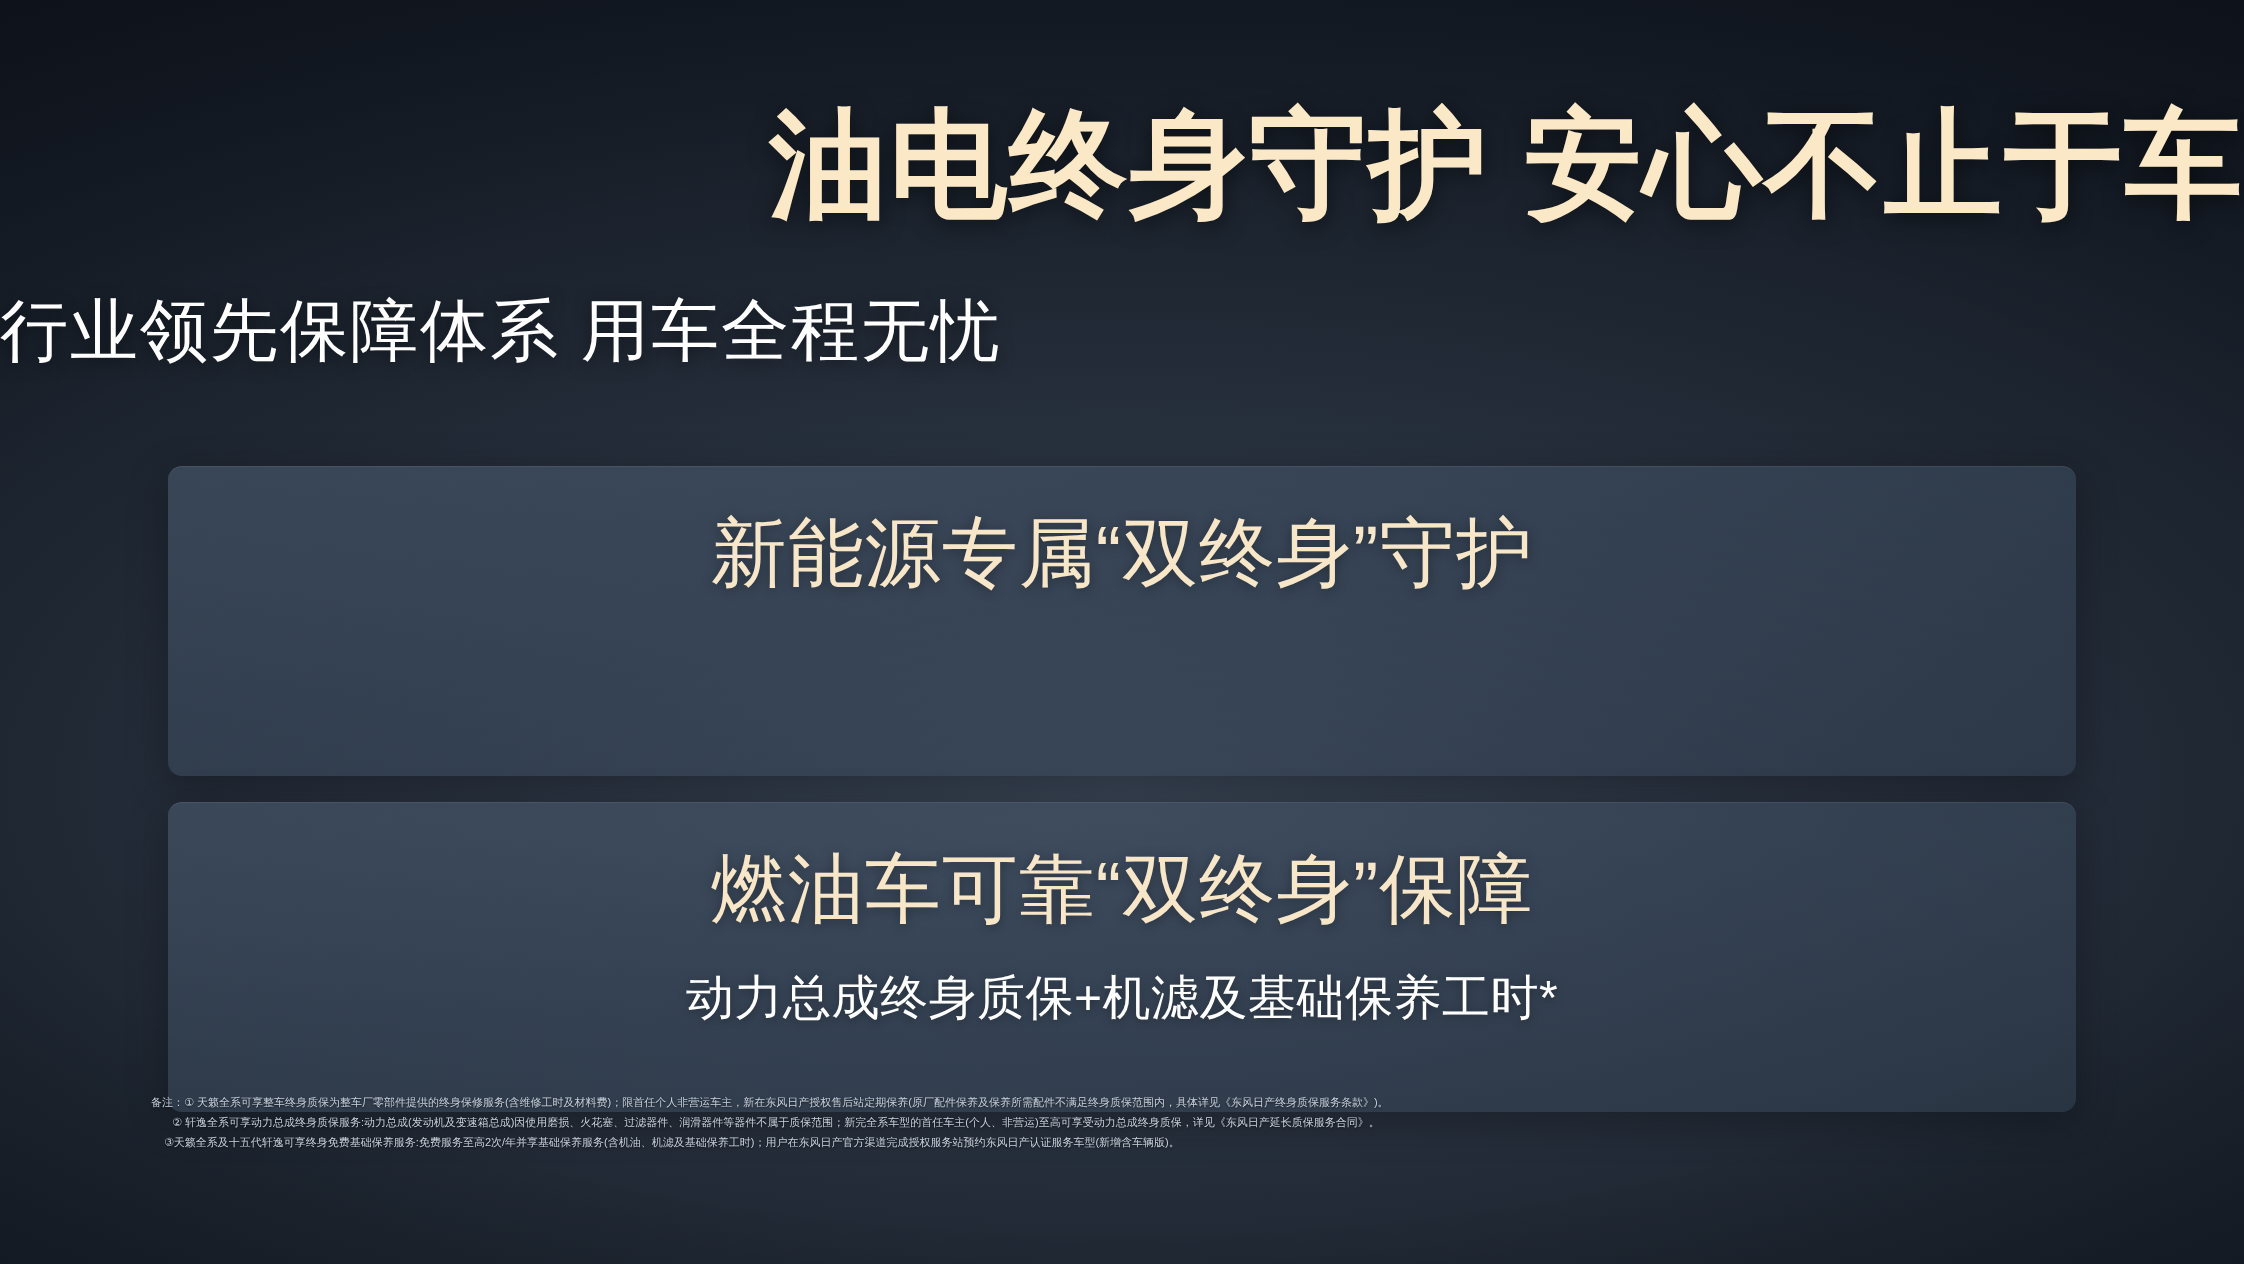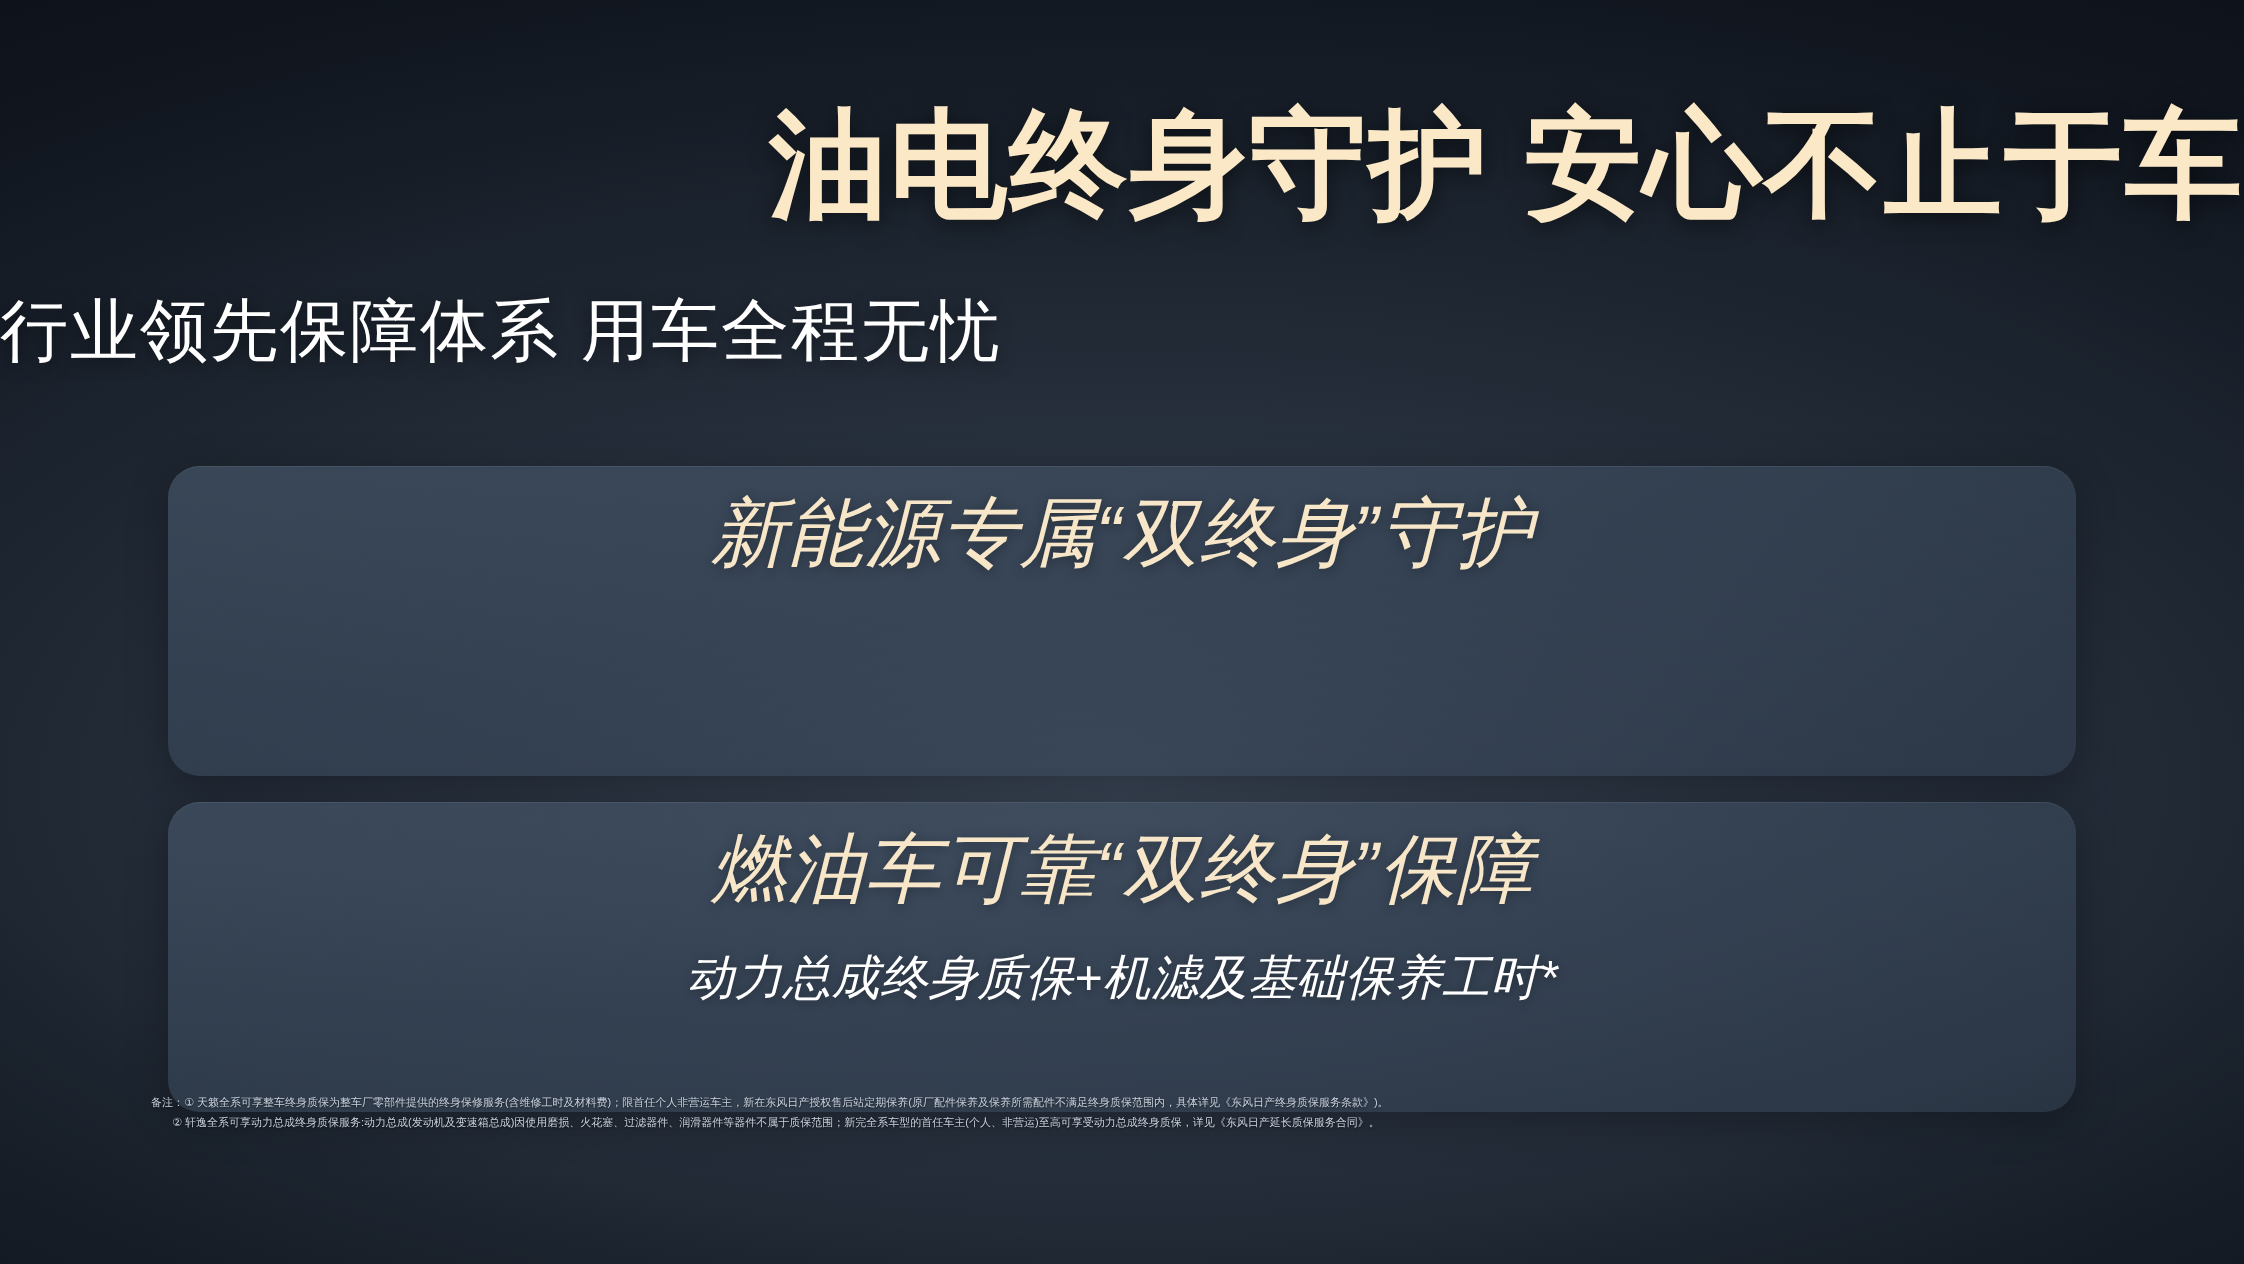--- a/index.html
+++ b/index.html
@@ -54,31 +54,30 @@
   
   .cards{
     position:absolute;
     left:168px; right:168px;
     top:466px;
     display:flex;
     flex-direction:column;
     gap:26px;
   }
   .card{
-    border-radius:32px;
-    padding:22px 40px 46px;
+    border-radius:14px;
+    padding:42px 40px 46px;
     text-align:center;
     background:linear-gradient(172deg,
         rgba(74,90,110,.62) 0%,
         rgba(60,76,95,.60) 45%,
         rgba(52,66,84,.55) 100%);
     box-shadow:
       inset 0 1px 0 rgba(255,255,255,.07),
       0 10px 40px rgba(0,0,0,.28);
-    font-style: italic;
   }
   .card-1{ height:310px; }
   .card-2{ height:310px; }
 
   .card-title{
     font-size:76px;
     line-height:1.18;
     font-weight:400;
     letter-spacing:1px;
     color:#f7e6c8;
@@ -133,15 +132,16 @@
     <div class="card card-2">
       <div class="card-title">燃油车可靠“双终身”保障</div>
       <div class="card-sub">动力总成终身质保+机滤及基础保养工时*</div>
     </div>
 
   </div>
 
   <div class="footnotes">
     <div class="footnote fn-1">备注：① 天籁全系可享整车终身质保为整车厂零部件提供的终身保修服务(含维修工时及材料费)；限首任个人非营运车主，新在东风日产授权售后站定期保养(原厂配件保养及保养所需配件不满足终身质保范围内，具体详见《东风日产终身质保服务条款》)。</div>
     <div class="footnote fn-2">② 轩逸全系可享动力总成终身质保服务:动力总成(发动机及变速箱总成)因使用磨损、火花塞、过滤器件、润滑器件等器件不属于质保范围；新完全系车型的首任车主(个人、非营运)至高可享受动力总成终身质保，详见《东风日产延长质保服务合同》。</div>
+    <div class="footnote fn-3">③天籁全系及十五代轩逸可享终身免费基础保养服务:免费服务至高2次/年并享基础保养服务(含机油、机滤及基础保养工时)；用户在东风日产官方渠道完成授权服务站预约东风日产认证服务车型(新增含车辆版)。</div>
   </div>
 
 </div>
 
 </body></html>

